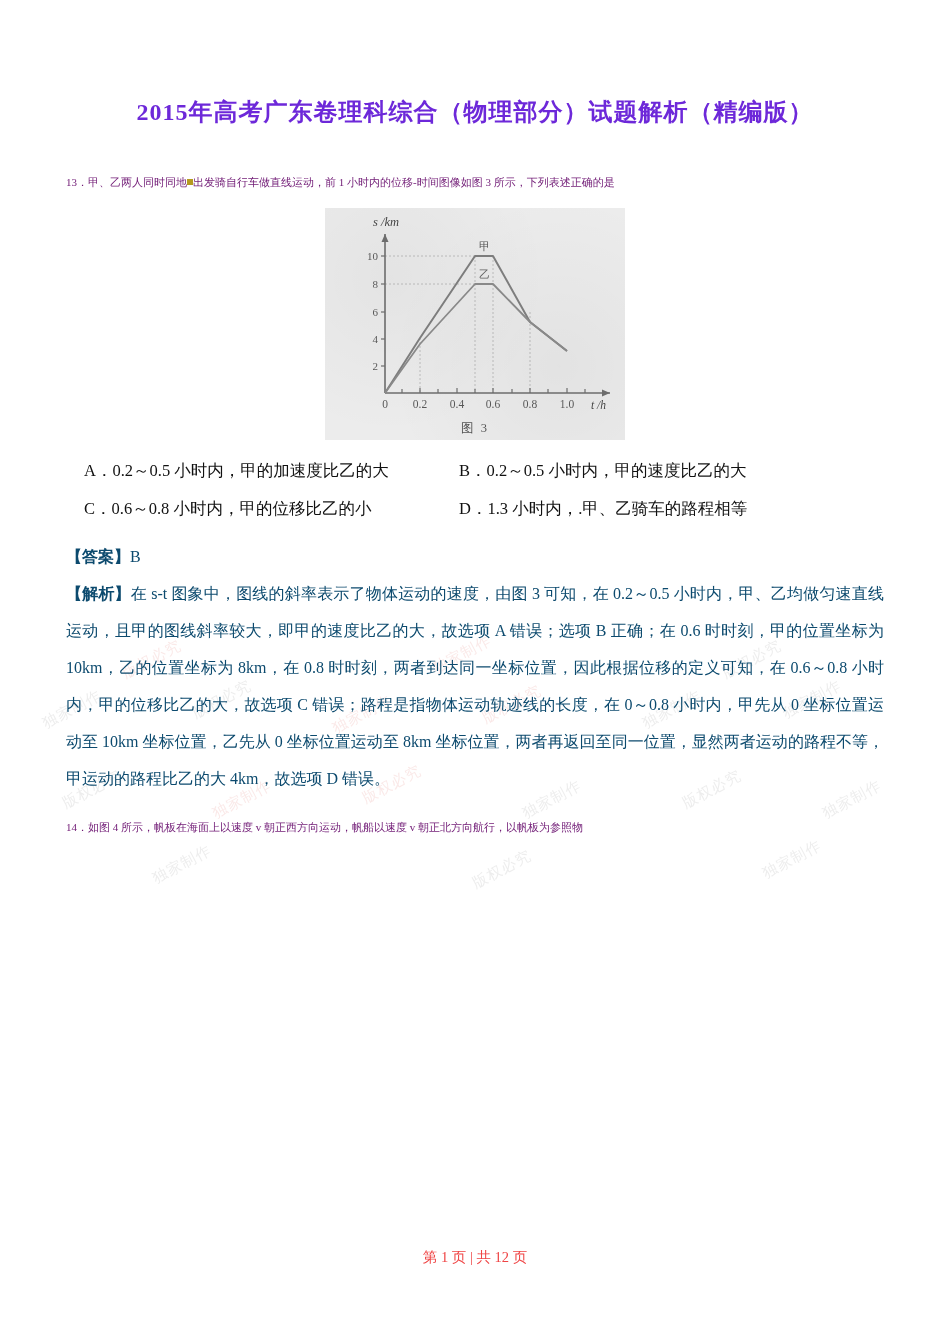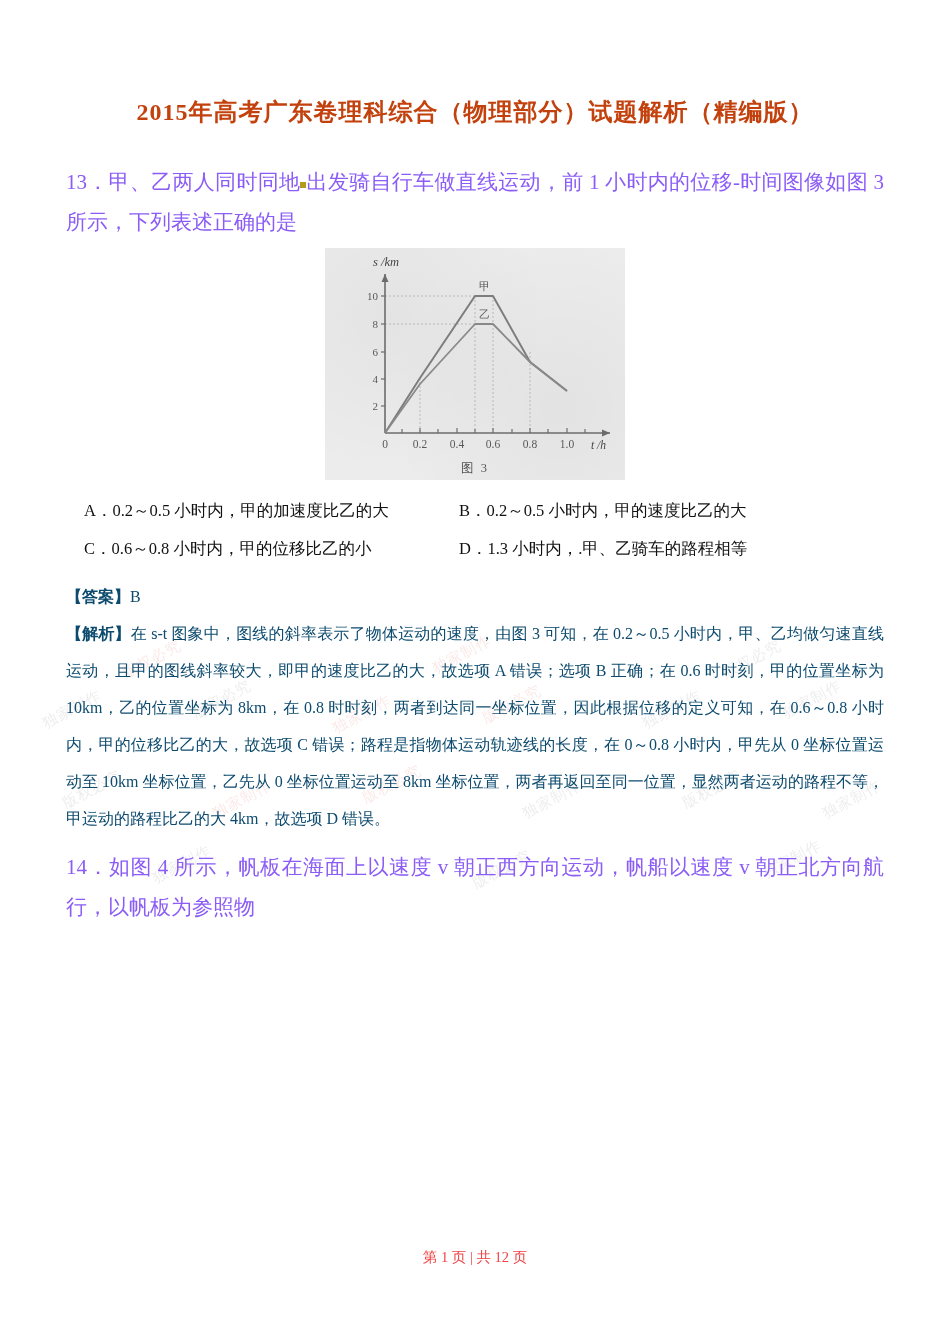--- a/index.html
+++ b/index.html
@@ -35,31 +35,31 @@
 
   .content { position:relative; z-index:2; }
 
   
   .doc-title {
     text-align:center;
     font-size:24px;
     font-weight:bold;
     letter-spacing:1px;
     padding-top:96px;
-    color:#c2410c;
+    color:#6d28d9;
     font-family:"Liberation Serif","DejaVu Serif",serif;
   }
 
   
   .q-block { margin-top:34px; }
   .q-text {
-    font-size:21px;
+    font-size:11px;
     line-height:40px;
     text-align:justify;
-    color:#8b5cf6;
+    color:#701a75;
   }
   .hl-mark {
     display:inline-block;
     width:6px; height:6px;
     background:#b59a20;
     vertical-align:baseline;
     margin:0 0 1px 0;
   }
 
   

